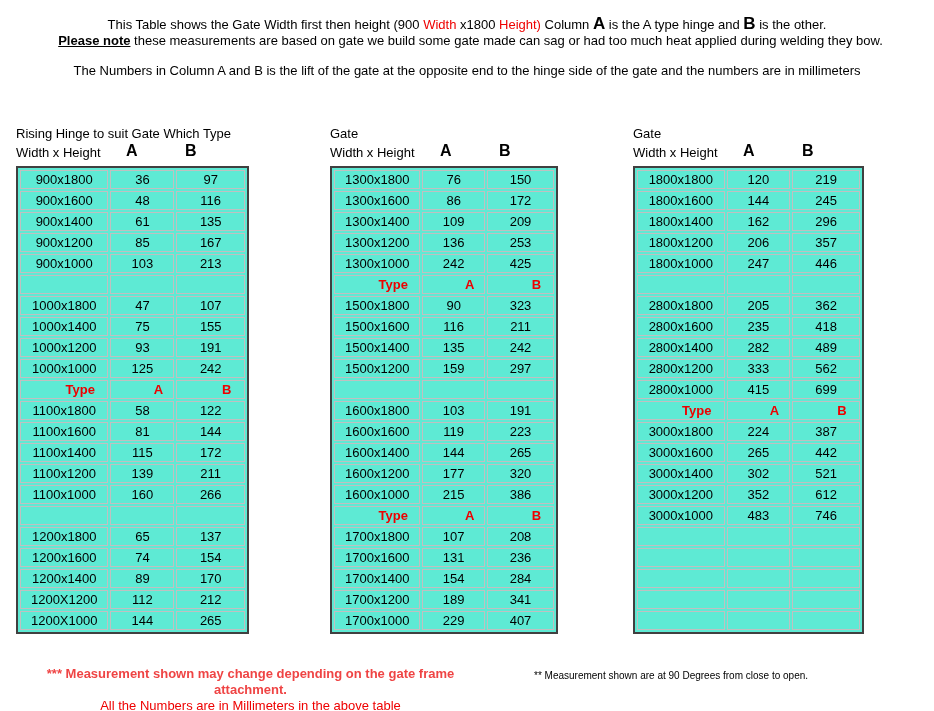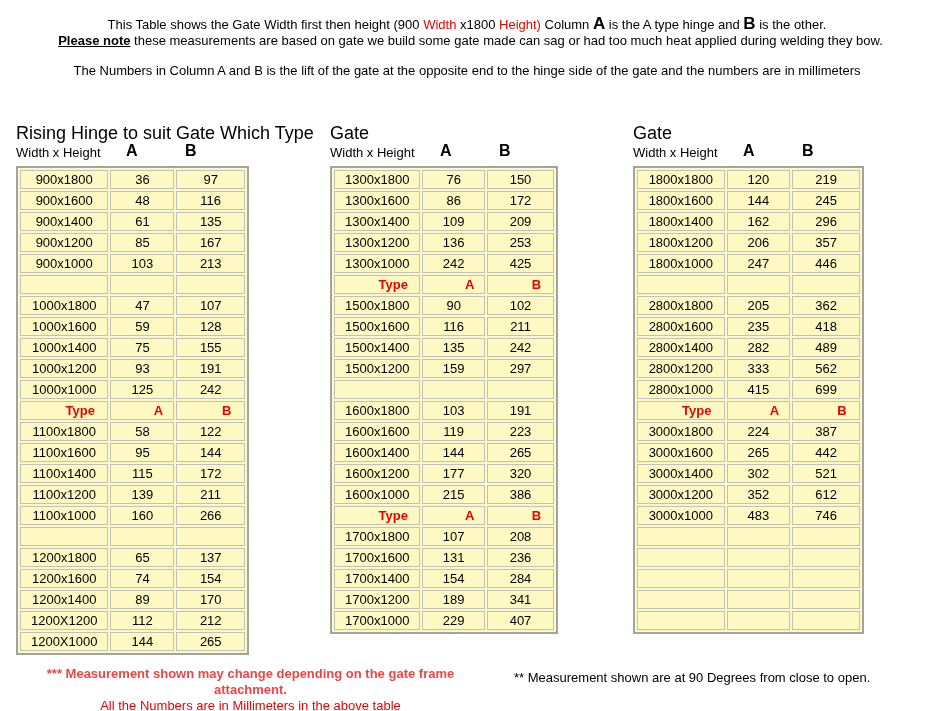--- a/index.html
+++ b/index.html
@@ -18,33 +18,33 @@
   #line3 { top:63px; }
   .red  { color:#ee0000; }
   .ab-big { font-weight:bold; font-size:17px; }
   .note-bold-underline { font-weight:bold; text-decoration:underline;margin-left:7px; }
 
   .table-group { position:absolute; top:124px; }
   #group1 { left:16px;  width:233px; }
   #group2 { left:330px; width:228px; }
   #group3 { left:633px; width:231px; }
 
-  .group-title { font-size:18px; height:19px; line-height:19px; white-space:nowrap; }
+  .group-title { font-size:13px; height:19px; line-height:19px; white-space:nowrap; }
   .col-header  { position:relative; height:23px; font-size:13px; line-height:20px; }
   .col-header .ab {
     position:absolute; top:-2px; font-weight:bold; font-size:16px;
   }
   .col-header .ab-a { left:110px; }
   .col-header .ab-b { left:169px; }
 
   table.gate-table {
     width:100%;
     border-collapse:separate; border-spacing:2px;
-    border:2px solid #a3a3a3;
-    background:#fef9c3;
+    border:2px solid #404040;
+    background:#5eead4;
   }
   table.gate-table col.c1 { width:40%; }
   table.gate-table col.c2 { width:29%; }
   table.gate-table col.c3 { width:31%; }
   table.gate-table td {
     border:1px solid #c0c0c0;
     height:17px; padding:0 2px;
     font-size:13px; text-align:center; white-space:nowrap;
   }
   tr.type-row td { color:#ee0000; font-weight:bold;padding-left:34px; }
@@ -52,21 +52,21 @@
   .footer-left {
     position:absolute; left:28px; top:666px; width:445px;
     text-align:center; color:#ef4444; font-weight:bold;
     font-size:13px; line-height:16px;
   }
   .footer-left-sub {
     position:absolute; left:28px; top:698px; width:445px;
     text-align:center; color:#ee0000; font-size:13px;
   }
   .footer-right {
-    position:absolute; left:514px; top:670px; font-size:13px;
+    position:absolute; left:534px; top:670px; font-size:10px;
   }
 </style>
 </head>
 <body>
 
 <div class="top-note" id="line1">
   <span>This Table shows the Gate Width first then height (900 </span><span class="red">Width</span><span> x1800 </span><span class="red">Height)</span><span> Column </span><span class="ab-big">A</span><span> is the A type hinge and </span><span class="ab-big">B</span><span> is the other.</span>
 </div>
 
 <div class="top-note" id="line2">
@@ -118,25 +118,20 @@
           <td></td>
           <td></td>
           <td></td>
         </tr>
         <tr>
           <td>1000x1800</td>
           <td>47</td>
           <td>107</td>
         </tr>
         <tr>
-          <td>1000x1600</td>
-          <td>59</td>
-          <td>128</td>
-        </tr>
-        <tr>
           <td>1000x1400</td>
           <td>75</td>
           <td>155</td>
         </tr>
         <tr>
           <td>1000x1200</td>
           <td>93</td>
           <td>191</td>
         </tr>
         <tr>
@@ -149,21 +144,21 @@
           <td>A</td>
           <td>B</td>
         </tr>
         <tr>
           <td>1100x1800</td>
           <td>58</td>
           <td>122</td>
         </tr>
         <tr>
           <td>1100x1600</td>
-          <td>95</td>
+          <td>81</td>
           <td>144</td>
         </tr>
         <tr>
           <td>1100x1400</td>
           <td>115</td>
           <td>172</td>
         </tr>
         <tr>
           <td>1100x1200</td>
           <td>139</td>
@@ -248,21 +243,21 @@
           <td>425</td>
         </tr>
         <tr class="type-row">
           <td>Type</td>
           <td>A</td>
           <td>B</td>
         </tr>
         <tr>
           <td>1500x1800</td>
           <td>90</td>
-          <td>102</td>
+          <td>323</td>
         </tr>
         <tr>
           <td>1500x1600</td>
           <td>116</td>
           <td>211</td>
         </tr>
         <tr>
           <td>1500x1400</td>
           <td>135</td>
           <td>242</td>

